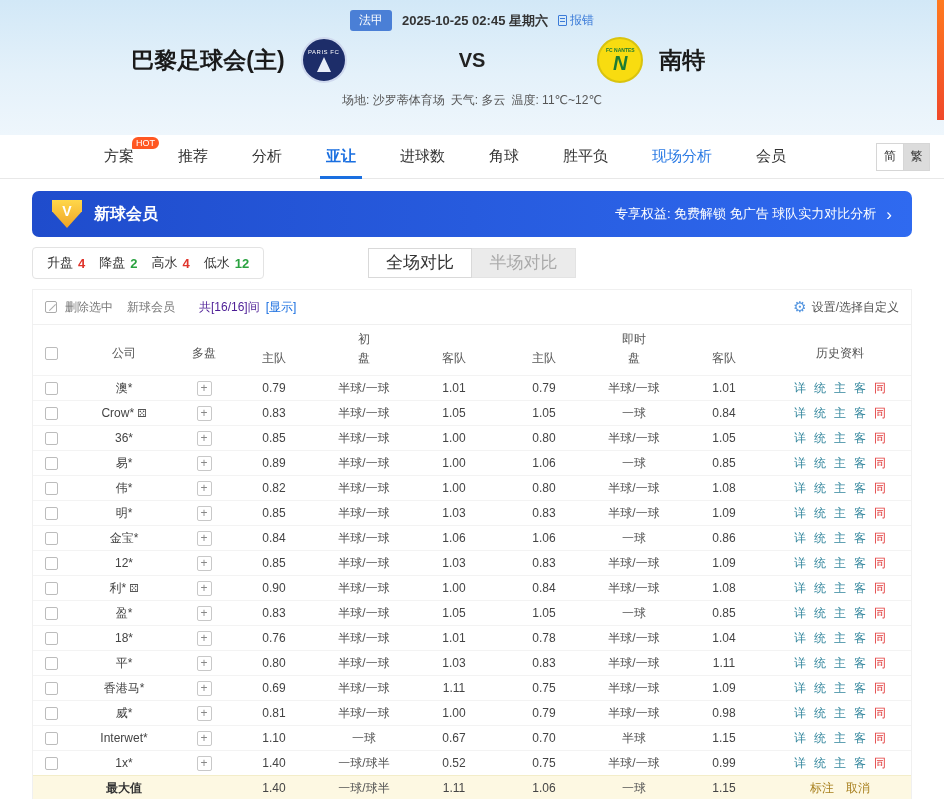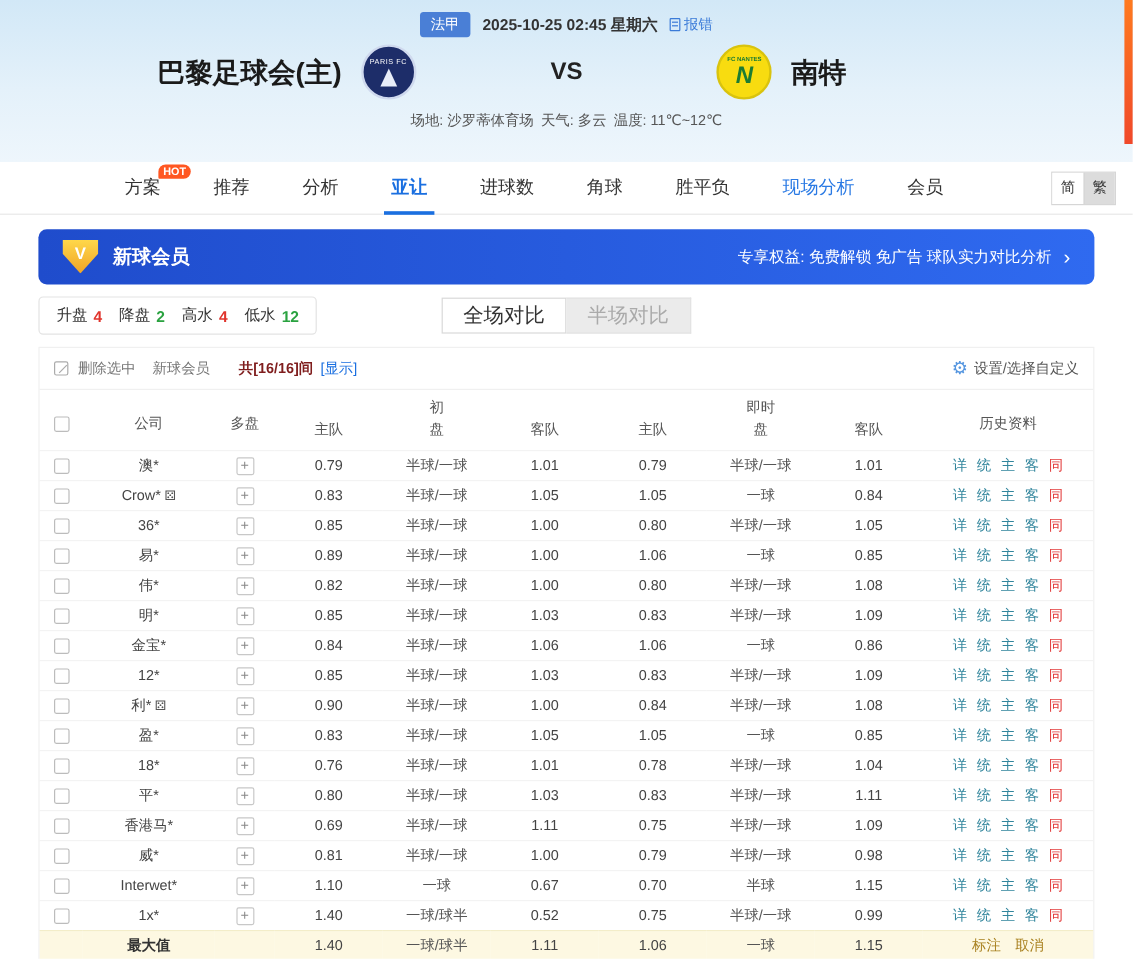--- a/index.html
+++ b/index.html
@@ -32,21 +32,21 @@
   .nantes-n { font-size:20px; font-style:italic; font-weight:bold; color:#1c7c33; line-height:20px; }
   .mh-venue { display:flex; justify-content:center; gap:6px; margin-top:9px; font-size:12px; color:#555; }
 
   
   .nav { position:relative; height:44px; background:#fff; border-bottom:1px solid #e8e8e8; display:flex; align-items:center; }
   .nav-tabs { display:flex; gap:44px; margin-left:104px; }
   .nav-tab { position:relative; height:44px; display:flex; align-items:center; font-size:15px; color:#333; }
   .nav-tab.active { color:#1a6fe0; font-weight:bold; }
   .nav-tab.active::after { content:''; position:absolute; bottom:0; left:50%; transform:translateX(-50%); width:42px; height:3px; background:#1a6fe0; }
   .nav-tab.highlight { color:#2a7ae4; }
-  .hot-badge { position:absolute; top:2px; right:-25px; background:#ff5722; color:#fff; font-size:9px; font-weight:bold; padding:1px 4px; border-radius:6px 6px 6px 1px; }
+  .hot-badge { position:absolute; top:2px; right:-25px; background:#ff5722; color:#fff; font-size:9px; font-weight:normal; padding:1px 4px; border-radius:6px 6px 6px 1px; }
   .lang { position:absolute; right:14px; top:50%; transform:translateY(-50%); display:flex; border:1px solid #d6d6d6; }
   .lang-btn { width:26px; height:26px; line-height:24px; text-align:center; font-size:12px; color:#333; }
   .lang-btn.simp { background:#fff; }
   .lang-btn.trad { background:#dcdcdc; border-left:1px solid #d6d6d6; }
 
   
   .vip-banner { margin:12px 32px 0; height:46px; border-radius:7px; display:flex; align-items:center; padding:0 20px;
     background:linear-gradient(90deg,#1f4ccc,#2f6af0); color:#fff; }
   .v-badge { width:30px; height:28px; background:linear-gradient(#ffd74a,#efa426);
     clip-path:polygon(0 0,100% 0,100% 40%,50% 100%,0 40%); display:flex; align-items:center; justify-content:flex-start; justify-content:center; }
@@ -65,21 +65,21 @@
   .toggle-btn { width:104px; height:30px; line-height:28px; text-align:center; font-size:17px; }
   .toggle-btn.active { background:#fff; border:1px solid #d9d9d9; color:#333; }
   .toggle-btn.inactive { background:#ebebeb; border:1px solid #e3e3e3; border-left:none; color:#aaa; }
 
   
   .table-panel { margin:10px 32px 0; border:1px solid #f0f0f0; }
   .toolbar { display:flex; align-items:center; padding:8px 12px; font-size:12px; color:#777; border-bottom:1px solid #f0f0f0; }
   .edit-icon { display:inline-block; width:12px; height:12px; border:1px solid #ababab; border-radius:2px; position:relative; margin-right:8px; }
   .edit-icon::after { content:''; position:absolute; left:2px; top:5px; width:9px; height:1px; background:#ababab; transform:rotate(-45deg); }
   .tb-link { color:#777; margin-right:14px; }
-  .tb-count { color:#7f1d1d; margin-left:10px;font-weight:bold; }
+  .tb-count { color:#4c1d95; margin-left:10px; }
   .tb-show { color:#1a6fe0; margin-left:6px; }
   .tb-right { margin-left:auto; display:flex; align-items:center; gap:5px; color:#555; }
   .gear-icon { color:#5596e0; font-size:15px; }
 
   table { width:100%; border-collapse:collapse; table-layout:fixed; font-size:12px; }
   thead th { font-weight:normal; color:#555; vertical-align:middle; }
   tr.group-row th { padding:6px 0 0; height:16px; }
   tr.cols-row th { padding:2px 0 8px; }
   tbody td { text-align:center; height:25px; border-top:1px solid #f3f3f3; color:#444; }
   td.handicap { color:#555; }

